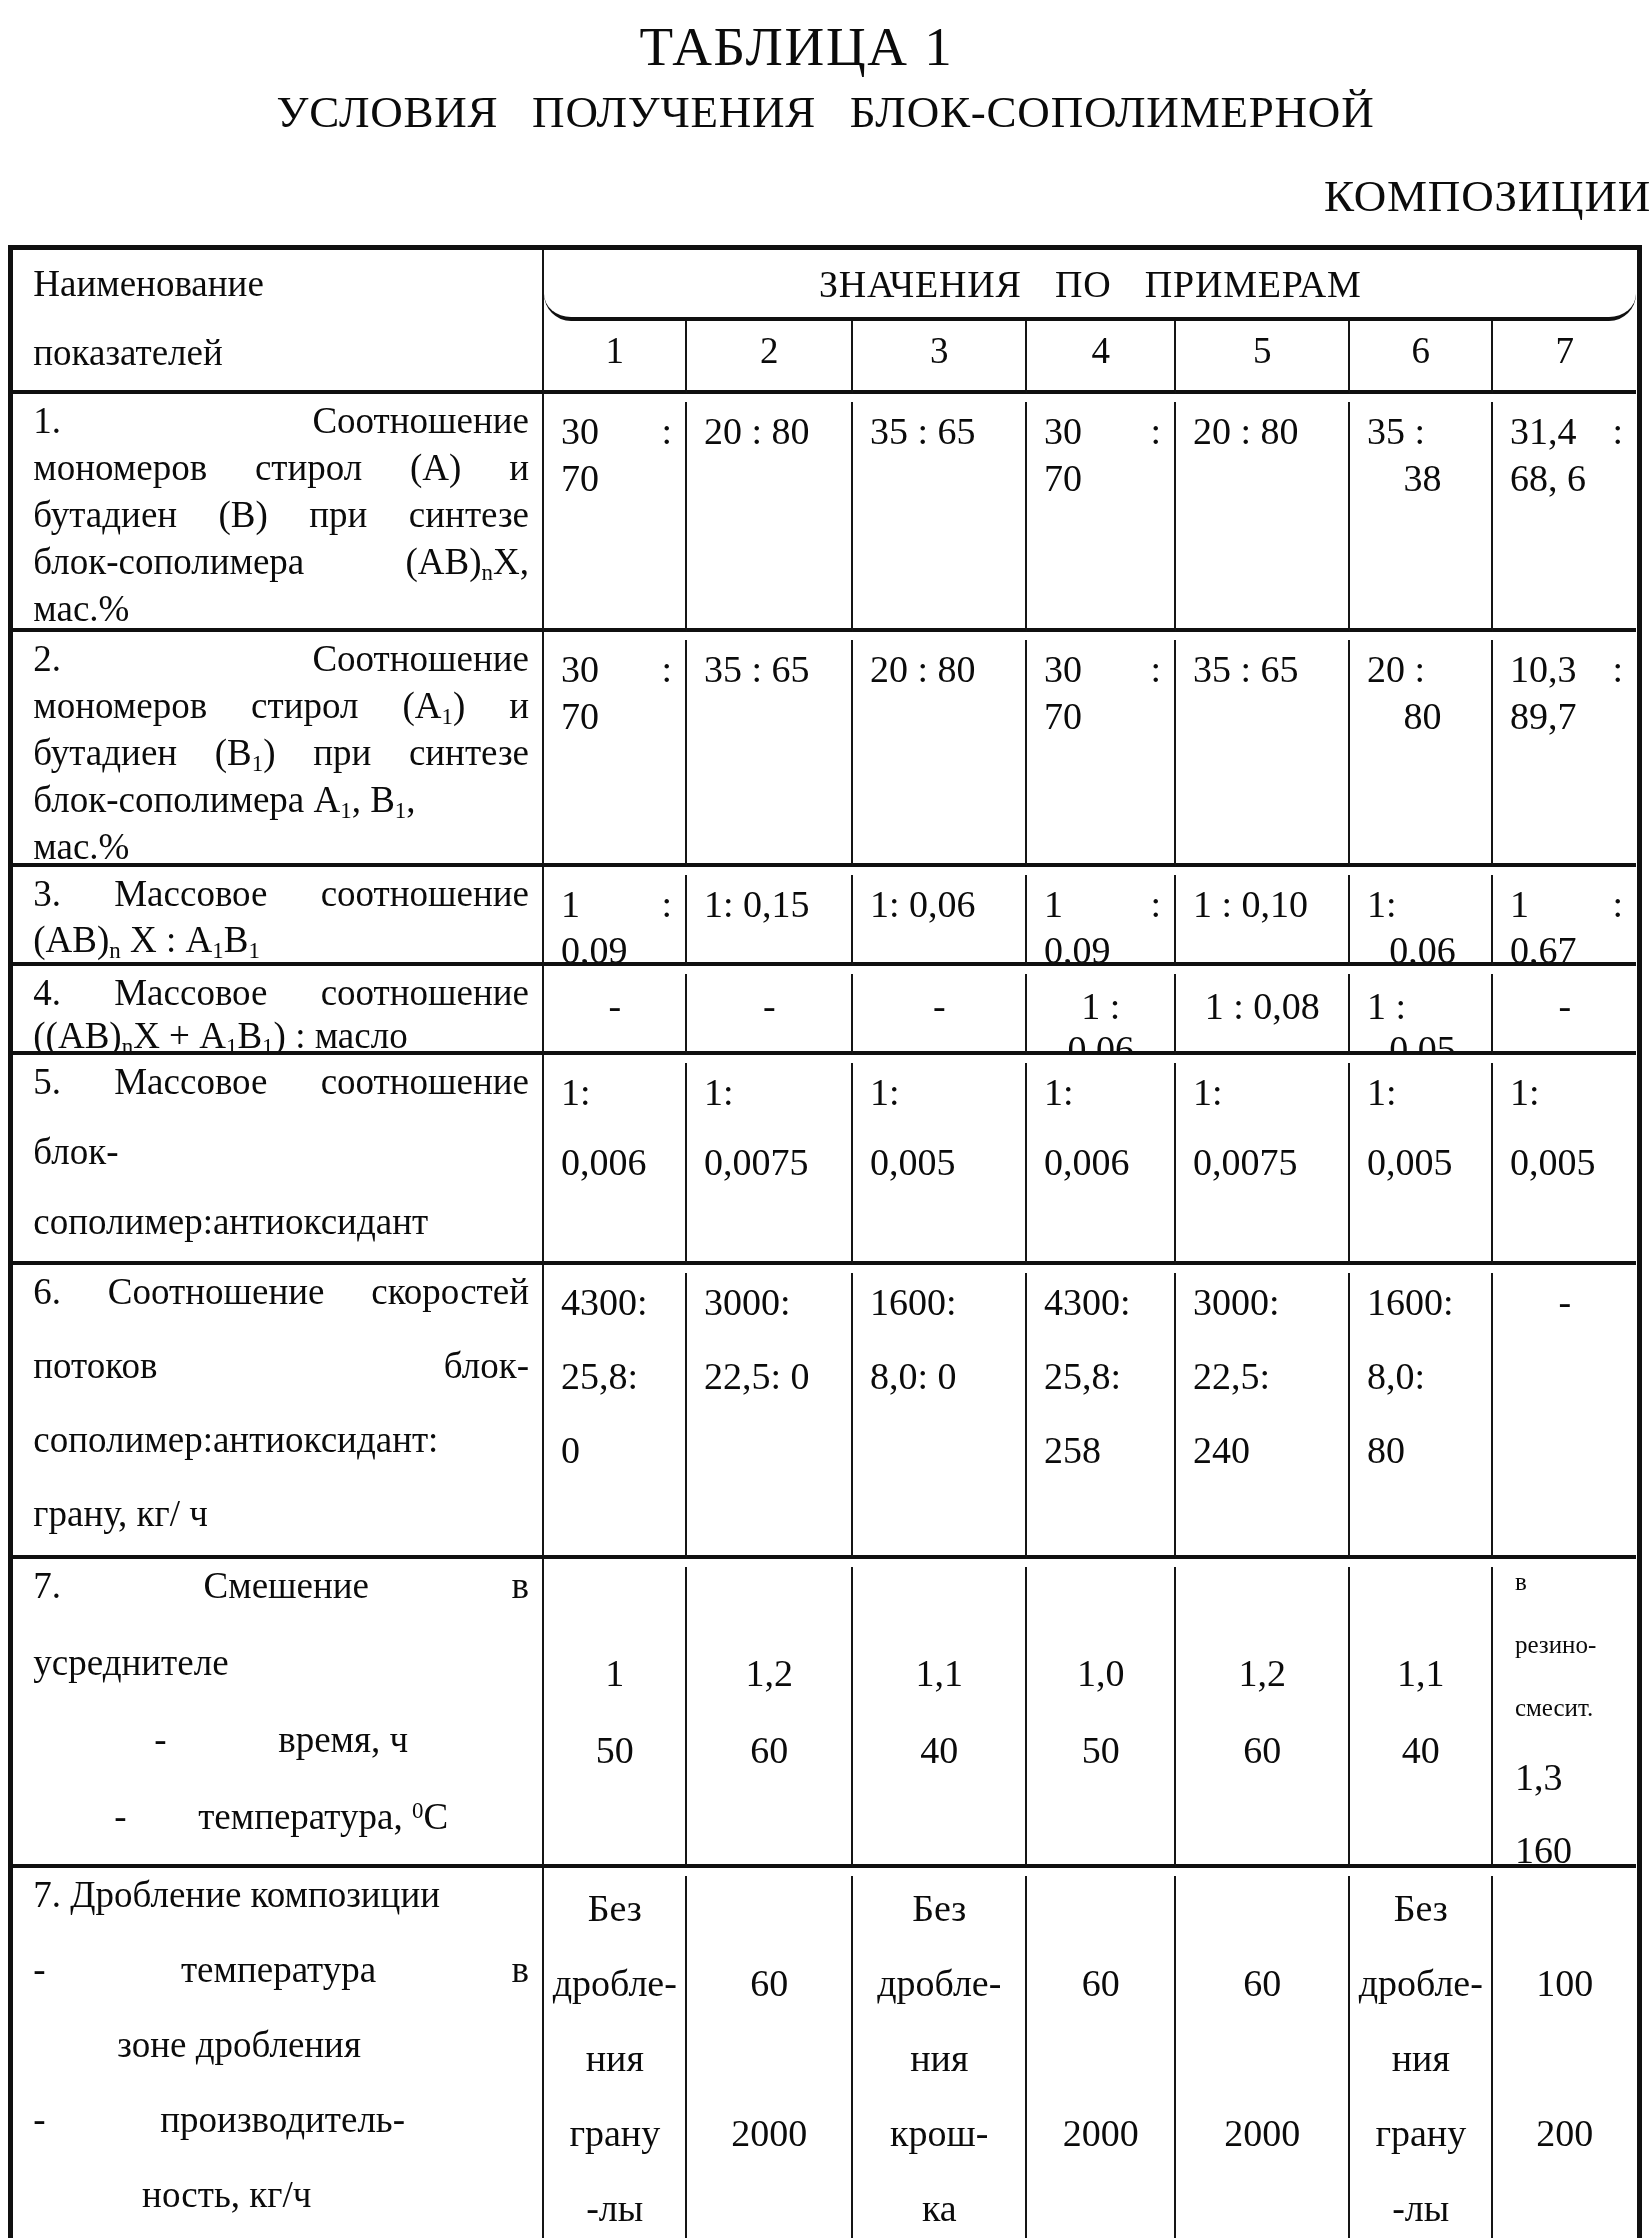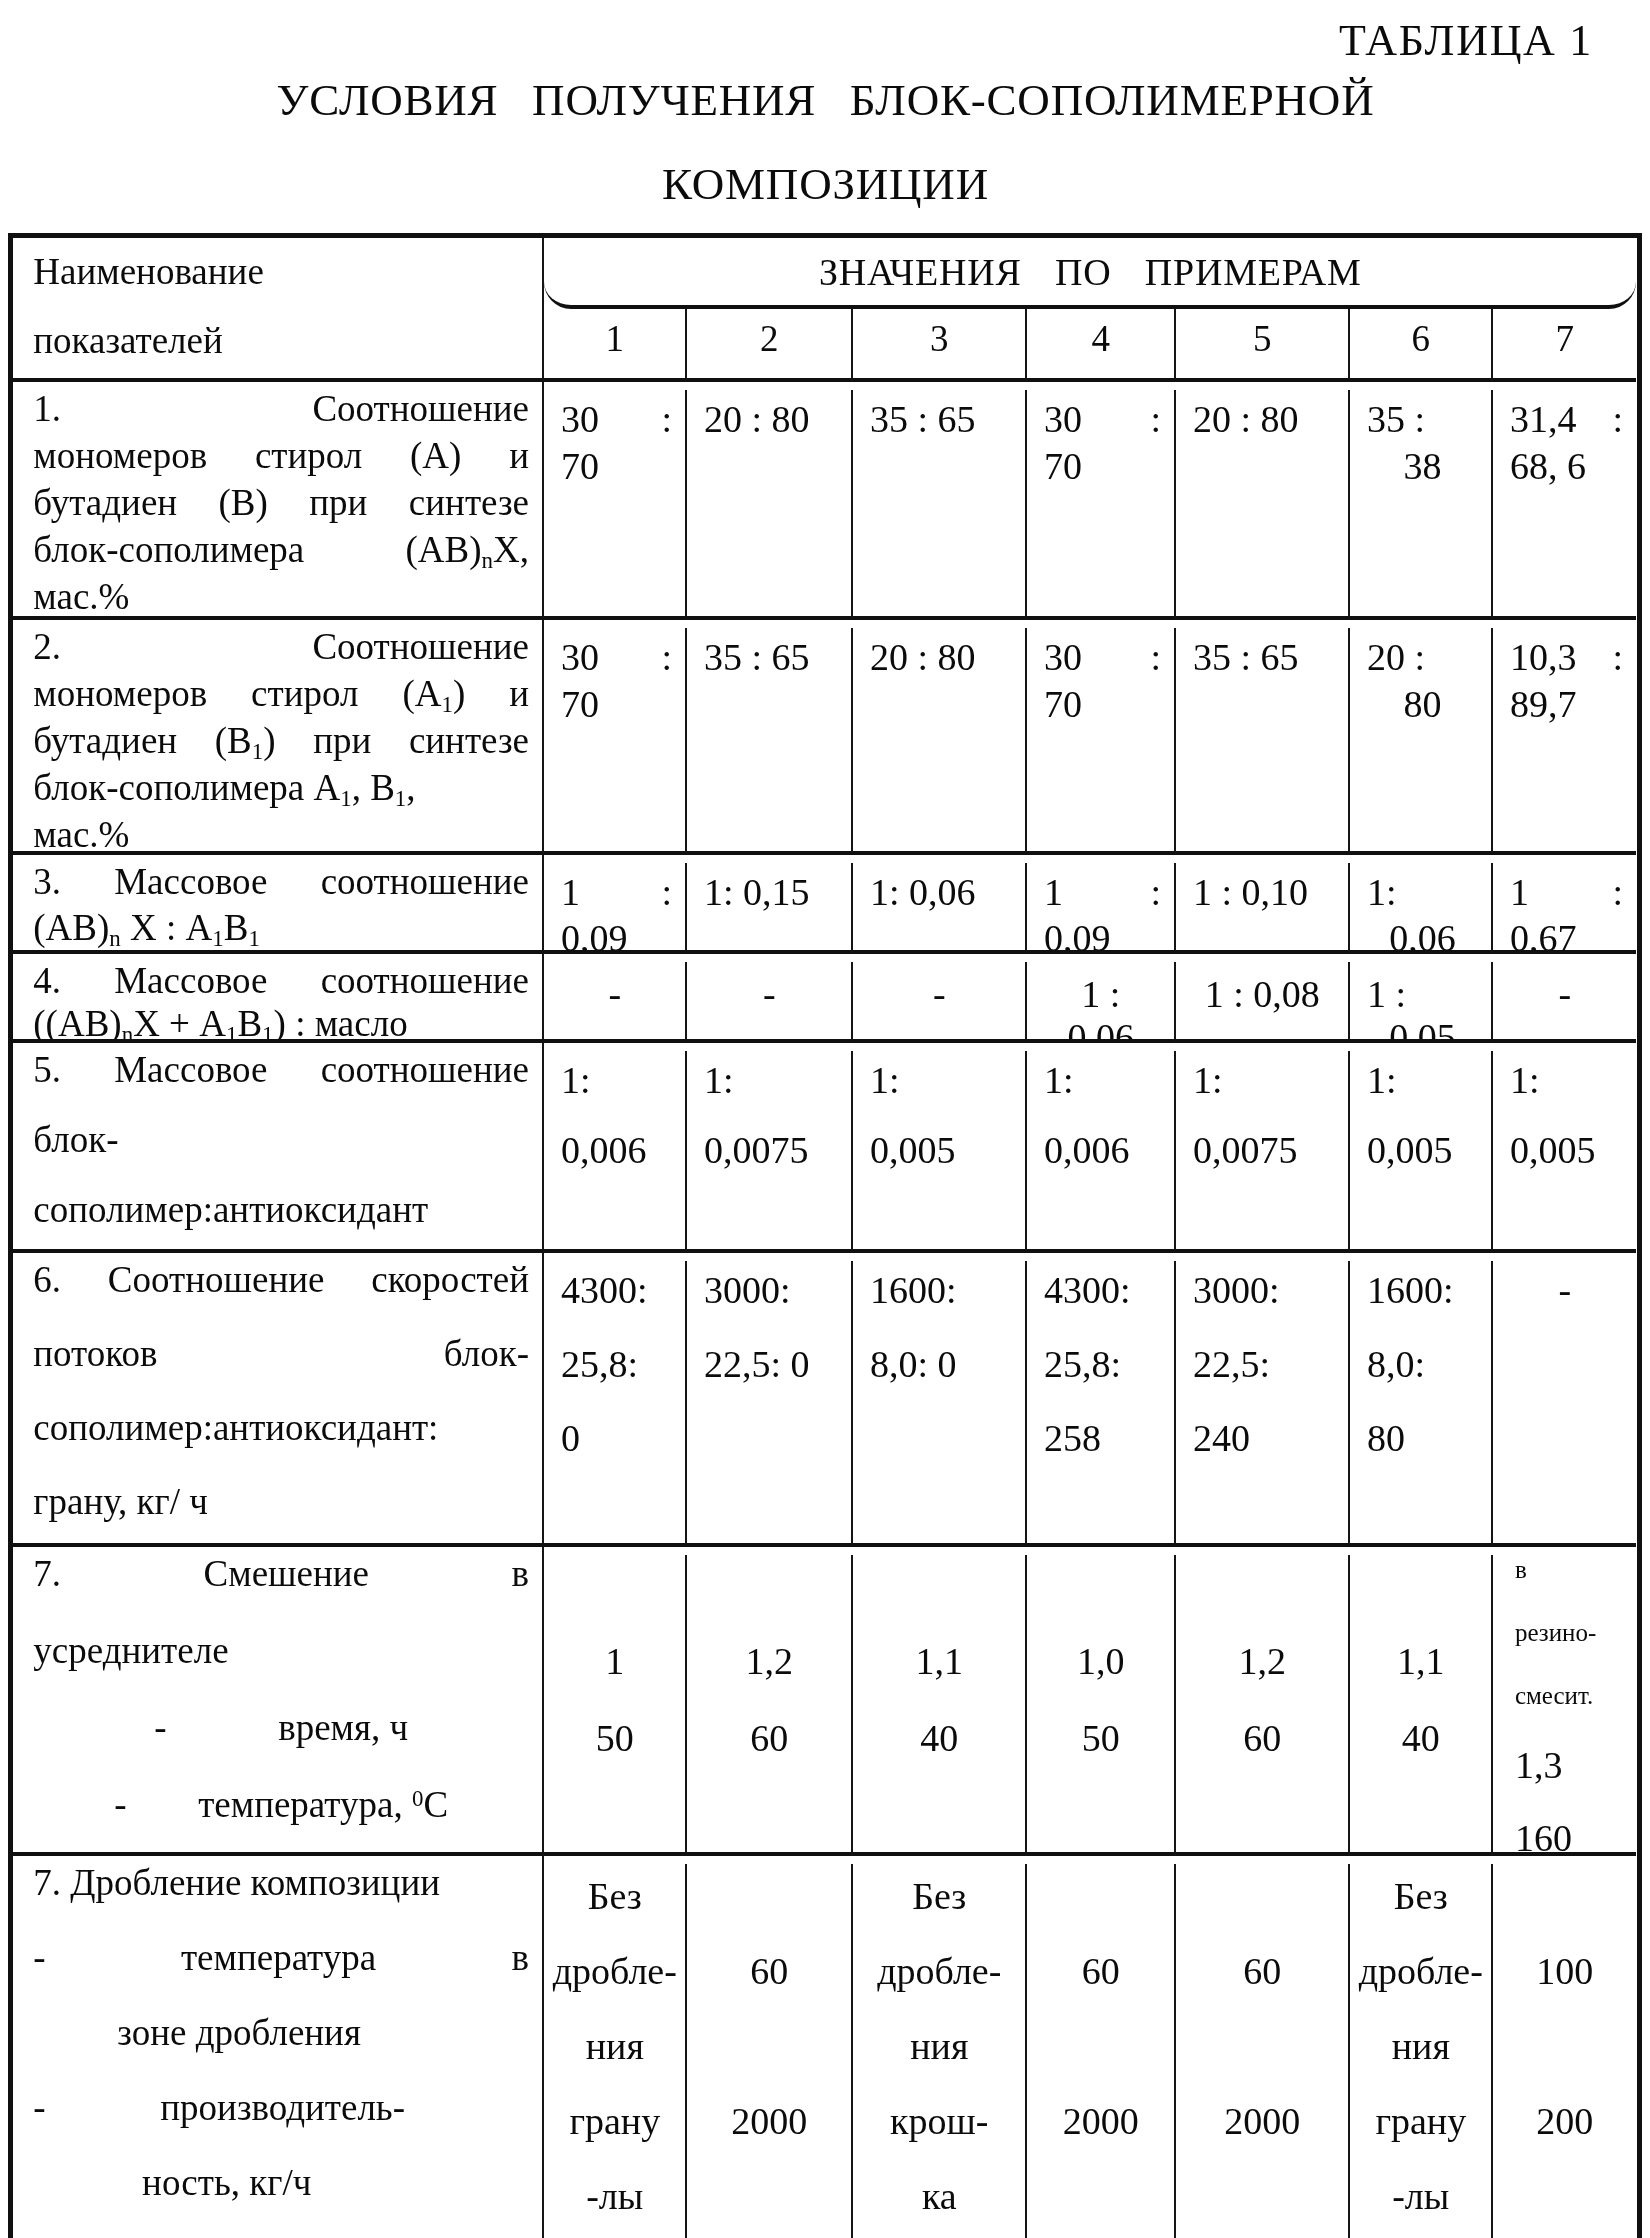--- a/index.html
+++ b/index.html
@@ -1,23 +1,23 @@
 <!DOCTYPE html>
 <html style="font-size:13.3px"><head>
 <meta charset="utf-8">
 <style>
   html,body{margin:0;padding:0;background:#ffffff;}
   body{width:1651px;height:2239px;overflow:hidden;color:#0b0b0b;
        font-family:"Liberation Serif","DejaVu Serif",serif;}
   .page{position:relative;width:1651px;height:2239px;}
 
   
-  .table-label{margin:15px 58px 0 0;text-align:right;font-size:44px;letter-spacing:1.7px;}
+  .table-label{margin:15px 58px 0 0;text-align:center;font-size:55px;letter-spacing:1.7px;}
   .title1{margin-top:8.3px;text-align:center;font-size:45px;word-spacing:21.6px;letter-spacing:0.8px;}
-  .title2{margin-top:32px;text-align:center;font-size:45px;letter-spacing:0.8px;}
+  .title2{margin-top:32px;text-align:right;font-size:45px;letter-spacing:0.8px;}
 
   
   .tbl{box-sizing:border-box;margin:23px 0 0 8.3px;width:1634px;
        border:5px solid #101010;display:grid;
        grid-template-columns:531px 143px 166px 174px 149px 174px 143px 143px;
        grid-template-rows:71px 73px 238px 235px 99px 89px 210px 294px 309px 383px;
        background:#fff;}
   .cell{box-sizing:border-box;border-right:2.5px solid #151515;border-bottom:4.2px solid #101010;
         font-size:38px;line-height:1.1;overflow:hidden;}
   .lastcol{border-right:none;}

